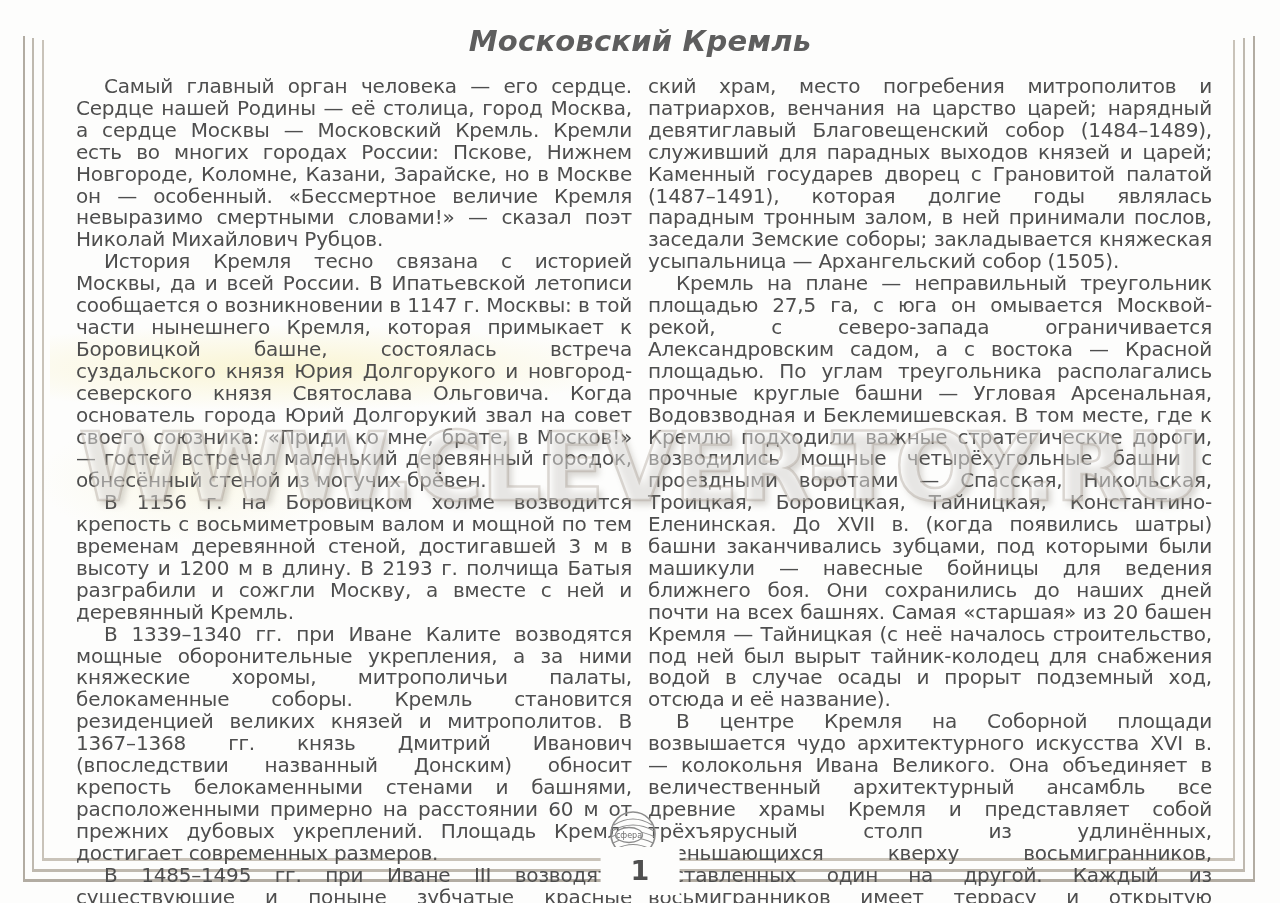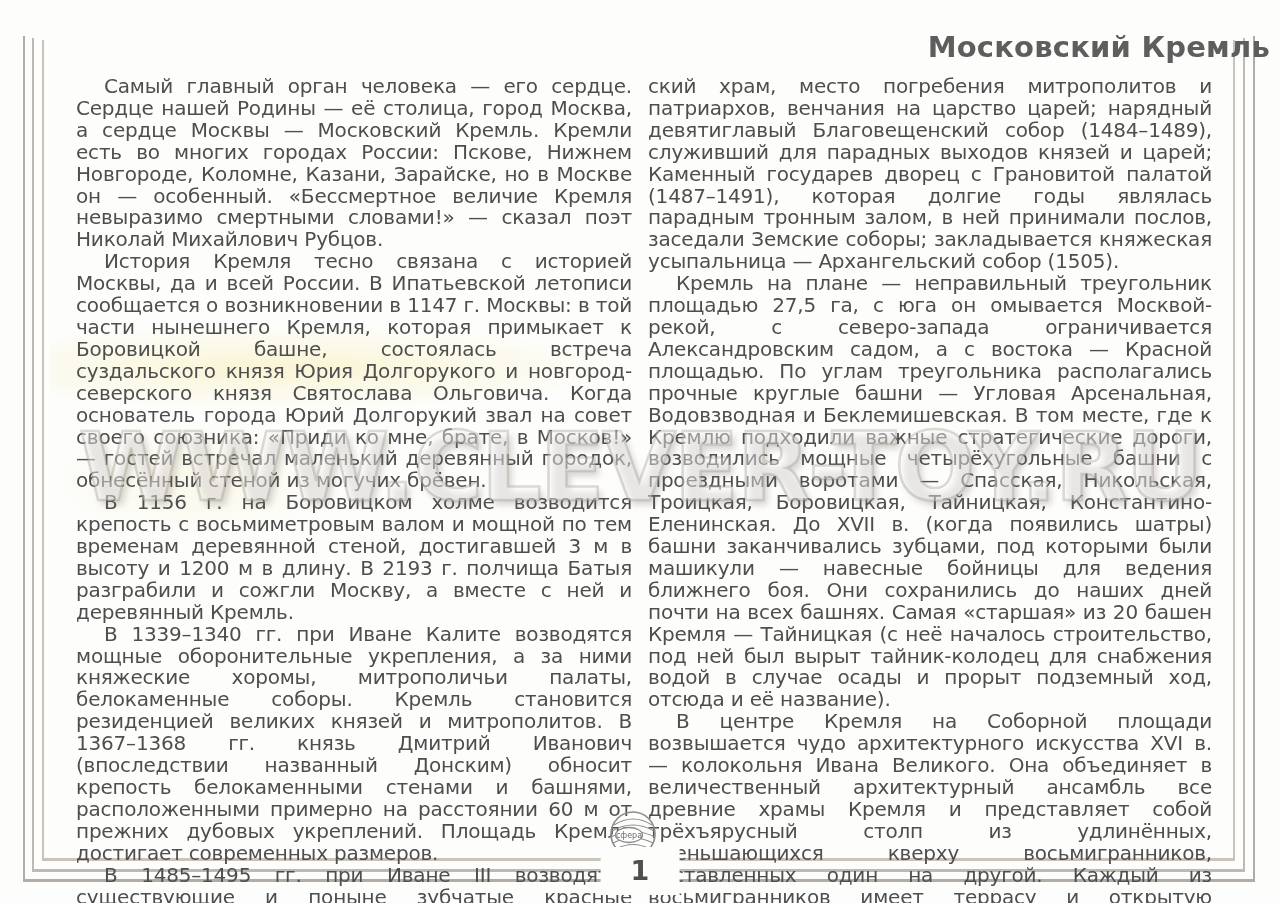--- a/index.html
+++ b/index.html
@@ -17,22 +17,22 @@
 
   
   .frame { position:absolute; border-style:solid; border-top:none; z-index:2; pointer-events:none; }
   .frame-outer  { left:23px; right:25px; top:36px; bottom:21px; border-width:0 2px 3px 2px; border-color:#b2aca2; }
   .frame-middle { left:32px; right:35px; top:38px; bottom:31px; border-width:0 2px 3px 2px; border-color:#bfb9af; }
   .frame-inner  { left:42px; right:45px; top:40px; bottom:42px; border-width:0 2px 3px 2px; border-color:#c9c3b9; }
 
   
   .title {
     position:absolute; top:20px; left:0; right:0; z-index:3;
-    text-align:right; font-size:29px; font-weight:bold; color:#5e5e5e;
-    letter-spacing:0.2px; margin:10px;
+    text-align:center; font-size:29px; font-weight:bold; color:#5e5e5e;
+    letter-spacing:0.2px; margin:4px;font-style:italic;
   }
 
   
   .col { position:absolute; top:76px; z-index:3; font-size:20px; line-height:21.9px;
          color:#4e4e4e; letter-spacing:-0.2px; }
   .col-left  { left:76px;  width:556px; }
   .col-right { left:648px; width:564px; }
   .para { margin:0; text-align:justify; }
   .para.indent { text-indent:28px; }
 

